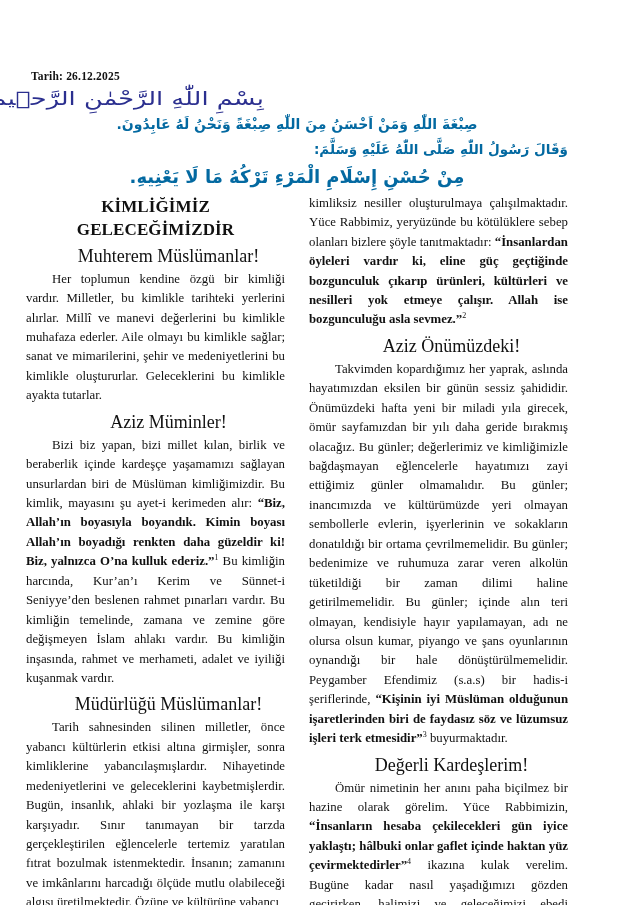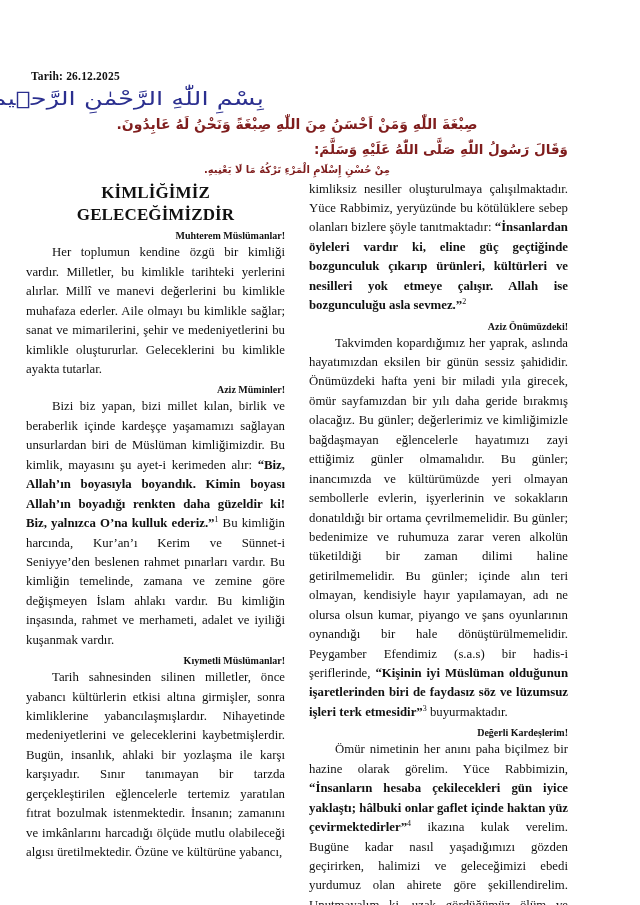--- a/index.html
+++ b/index.html
@@ -45,34 +45,34 @@
     line-height: 1.1;
     font-family: "DejaVu Sans", sans-serif;
     direction: rtl;
     display: inline-block;
     transform: scaleX(1.35);
     transform-origin: center;
   }
 
   .arabic-block {
     text-align: center;
-    color: #7f1d1d;
+    color: #0369a1;
     direction: rtl;
     font-family: "DejaVu Sans", sans-serif;
     margin-top: 3px;
   }
   .arabic-line {
     font-size: 14.5px;
     line-height: 1.78;
     white-space: nowrap;
     font-weight: bold;
   }
   .arabic-line.ayah { font-size: 14px; }
   .arabic-line.qale  { font-size: 13.5px; text-align: right; }
-  .arabic-line.hadis { font-size: 10px; }
+  .arabic-line.hadis { font-size: 18px; }
 
   
   .columns {
     display: flex;
     flex-direction: row;
     align-items: flex-start;
     margin-top: 3px;
   }
   .col {
     width: 288px;
@@ -100,25 +100,25 @@
     line-height: 1.52;
     text-align: justify;
     text-indent: 26px;
     -webkit-hyphens: none;
     hyphens: none;
   }
   p.t.noindent { text-indent: 0; }
 
   .sub {
     margin: 3px 0 0 0;
-    font-size: 10px;
-    font-weight: bold;
+    font-size: 18px;
+    font-weight: normal;
     text-indent: 26px;
     line-height: 1.5;
-    text-align: right;
+    text-align: center;
   }
   .sub.first { margin-top: 1px; }
 
   b.q { font-weight: bold; }
   sup {
     font-size: 8px;
     vertical-align: super;
     line-height: 0;
   }
 
@@ -190,21 +190,21 @@
     <div class="col left">
 
       <div class="doc-title">KİMLİĞİMİZ GELECEĞİMİZDİR</div>
 
       <div class="sub first">Muhterem Müslümanlar!</div>
       <p class="t">Her toplumun kendine özgü bir kimliği vardır. Milletler, bu kimlikle tarihteki yerlerini alırlar. Millî ve manevi değerlerini bu kimlikle muhafaza ederler. Aile olmayı bu kimlikle sağlar; sanat ve mimarilerini, şehir ve medeniyetlerini bu kimlikle oluştururlar. Geleceklerini bu kimlikle ayakta tutarlar.</p>
 
       <div class="sub">Aziz Müminler!</div>
       <p class="t"><span>Bizi biz yapan, bizi millet kılan, birlik ve beraberlik içinde kardeşçe yaşamamızı sağlayan unsurlardan biri de Müslüman kimliğimizdir. Bu kimlik, mayasını şu ayet-i kerimeden alır: </span><b class="q">“Biz, Allah’ın boyasıyla boyandık. Kimin boyası Allah’ın boyadığı renkten daha güzeldir ki! Biz, yalnızca O’na kulluk ederiz.”</b><sup>1</sup><span> Bu kimliğin harcında, Kur’an’ı Kerim ve Sünnet-i Seniyye’den beslenen rahmet pınarları vardır. Bu kimliğin temelinde, zamana ve zemine göre değişmeyen İslam ahlakı vardır. Bu kimliğin inşasında, rahmet ve merhameti, adalet ve iyiliği kuşanmak vardır.</span></p>
 
-      <div class="sub">Kıymetli Müslümanlar!</div>
+      <div class="sub">Müdürlüğü Müslümanlar!</div>
       <p class="t">Tarih sahnesinden silinen milletler, önce yabancı kültürlerin etkisi altına girmişler, sonra kimliklerine yabancılaşmışlardır. Nihayetinde medeniyetlerini ve geleceklerini kaybetmişlerdir. Bugün, insanlık, ahlaki bir yozlaşma ile karşı karşıyadır. Sınır tanımayan bir tarzda gerçekleştirilen eğlencelerle tertemiz yaratılan fıtrat bozulmak istenmektedir. İnsanın; zamanını ve imkânlarını harcadığı ölçüde mutlu olabileceği algısı üretilmektedir. Özüne ve kültürüne yabancı,</p>
     </div>
 
     <div class="col gutter"></div>
 
     <div class="col right">
 
       <p class="t noindent"><span>kimliksiz nesiller oluşturulmaya çalışılmaktadır. Yüce Rabbimiz, yeryüzünde bu kötülüklere sebep olanları bizlere şöyle tanıtmaktadır: </span><b class="q">“İnsanlardan öyleleri vardır ki, eline güç geçtiğinde bozgunculuk çıkarıp ürünleri, kültürleri ve nesilleri yok etmeye çalışır. Allah ise bozgunculuğu asla sevmez.”</b><sup>2</sup></p>
 
       <div class="sub">Aziz Önümüzdeki!</div>

